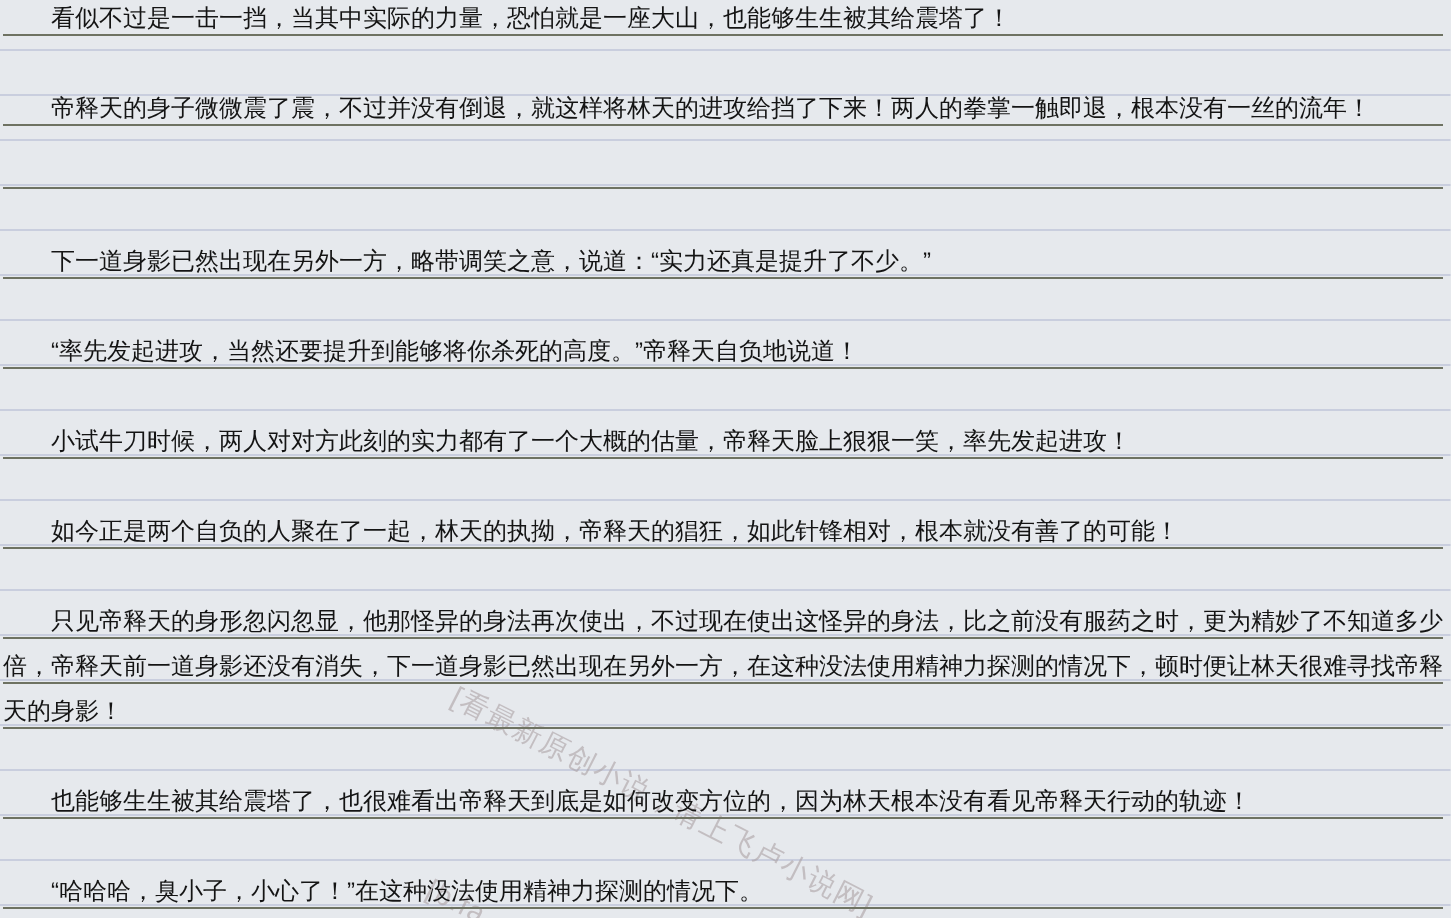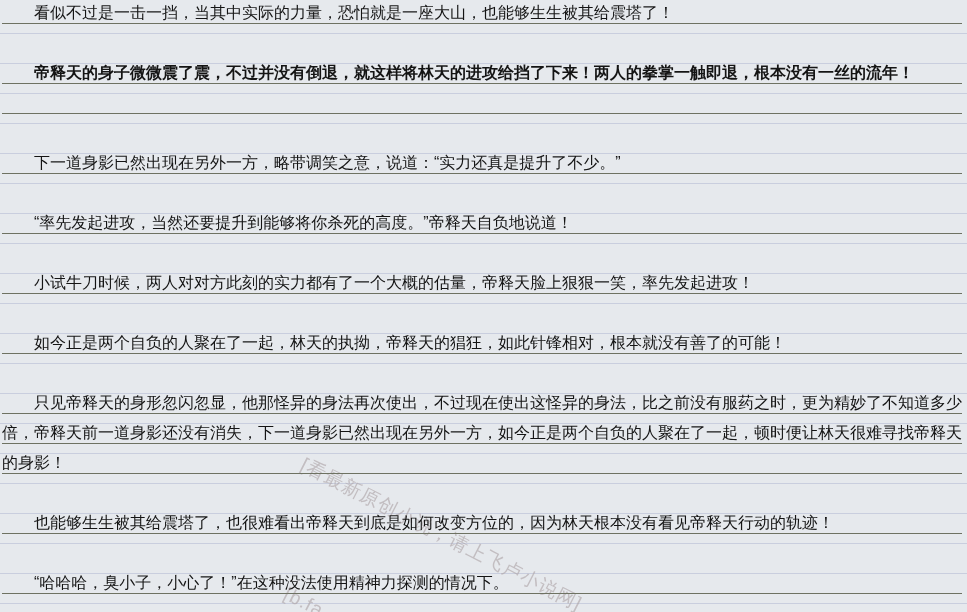--- a/index.html
+++ b/index.html
@@ -51,21 +51,21 @@
     margin: 0 0 30px 0;
     text-indent: 2em;
     word-break: break-all;
     background-image: repeating-linear-gradient(
       to bottom,
       transparent 0px, transparent 25px,
       #6e7262 25px, #6e7262 26.2px,
       transparent 26.2px, transparent 30px
     );
   }
-  .row.no-gap { margin-bottom: 0; font-weight: bold; }
+  .row.no-gap { margin-bottom: 12px; }
 
   
   .spacer-row {
     height: 30px;
     margin: 0 0 30px 0;
     background-image: repeating-linear-gradient(
       to bottom,
       transparent 0px, transparent 25px,
       #6e7262 25px, #6e7262 26.2px,
       transparent 26.2px, transparent 30px
@@ -79,16 +79,16 @@
 <span class="wm" id="wm2">[b.fa</span>
 
 <div class="content">
   <p class="row">看似不过是一击一挡，当其中实际的力量，恐怕就是一座大山，也能够生生被其给震塔了！</p>
   <p class="row no-gap">帝释天的身子微微震了震，不过并没有倒退，就这样将林天的进攻给挡了下来！两人的拳掌一触即退，根本没有一丝的流年！</p>
   <div class="spacer-row"></div>
   <p class="row">下一道身影已然出现在另外一方，略带调笑之意，说道：“实力还真是提升了不少。”</p>
   <p class="row">“率先发起进攻，当然还要提升到能够将你杀死的高度。”帝释天自负地说道！</p>
   <p class="row">小试牛刀时候，两人对对方此刻的实力都有了一个大概的估量，帝释天脸上狠狠一笑，率先发起进攻！</p>
   <p class="row">如今正是两个自负的人聚在了一起，林天的执拗，帝释天的猖狂，如此针锋相对，根本就没有善了的可能！</p>
-  <p class="row">只见帝释天的身形忽闪忽显，他那怪异的身法再次使出，不过现在使出这怪异的身法，比之前没有服药之时，更为精妙了不知道多少倍，帝释天前一道身影还没有消失，下一道身影已然出现在另外一方，如今正是两个自负的人聚在了一起，顿时便让林天很难寻找帝释天的身影！</p>
+  <p class="row">只见帝释天的身形忽闪忽显，他那怪异的身法再次使出，不过现在使出这怪异的身法，比之前没有服药之时，更为精妙了不知道多少倍，帝释天前一道身影还没有消失，下一道身影已然出现在另外一方，在这种没法使用精神力探测的情况下，顿时便让林天很难寻找帝释天的身影！</p>
   <p class="row">也能够生生被其给震塔了，也很难看出帝释天到底是如何改变方位的，因为林天根本没有看见帝释天行动的轨迹！</p>
   <p class="row">“哈哈哈，臭小子，小心了！”在这种没法使用精神力探测的情况下。</p>
 </div>
 
 </body></html>

